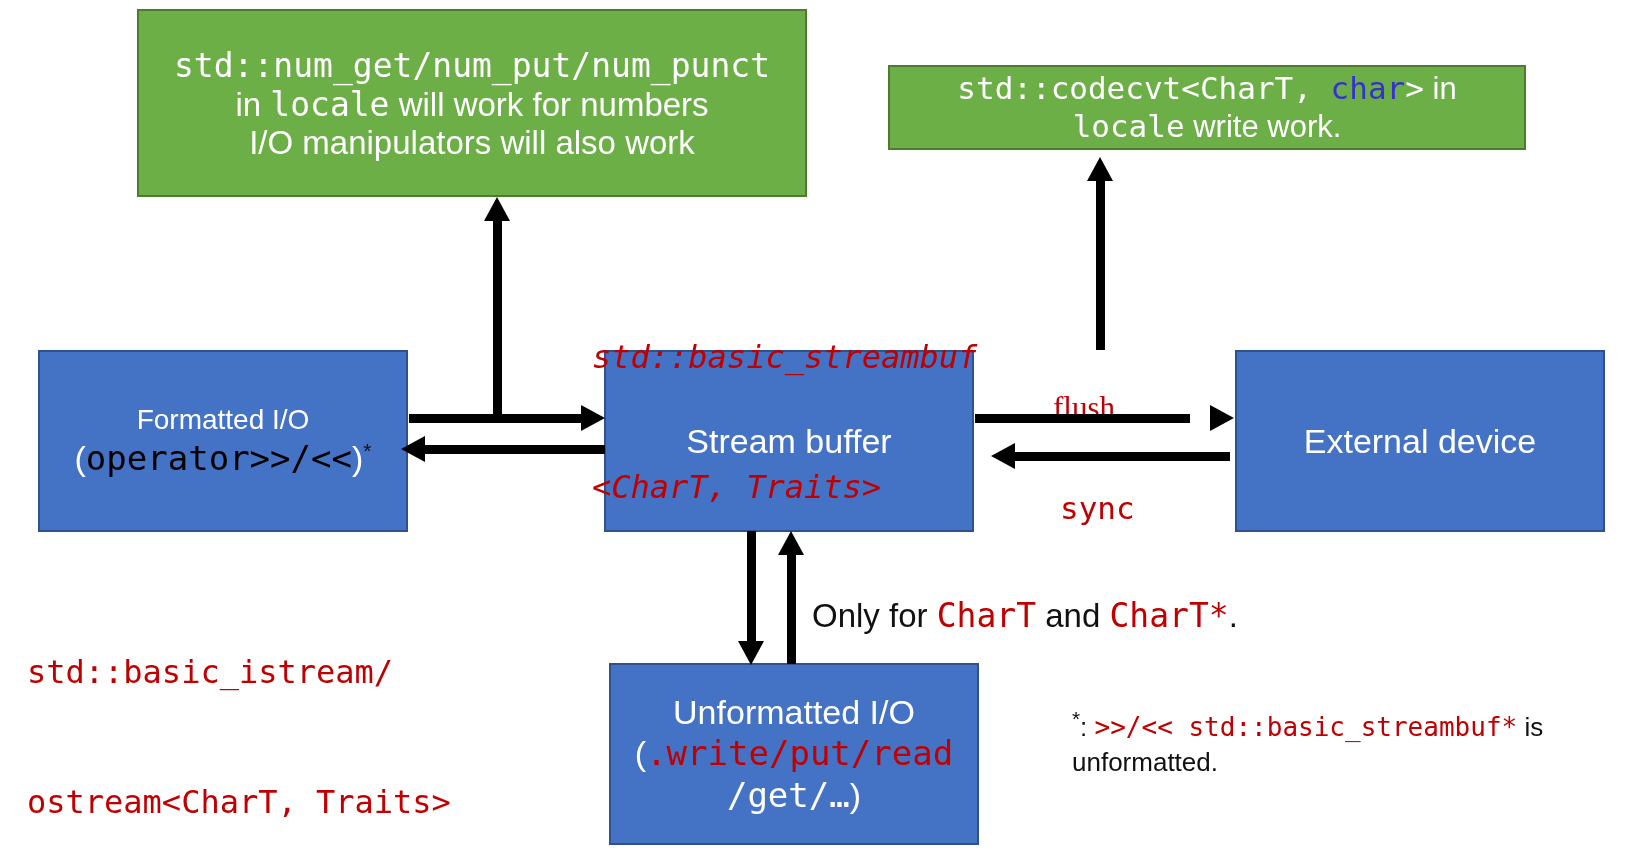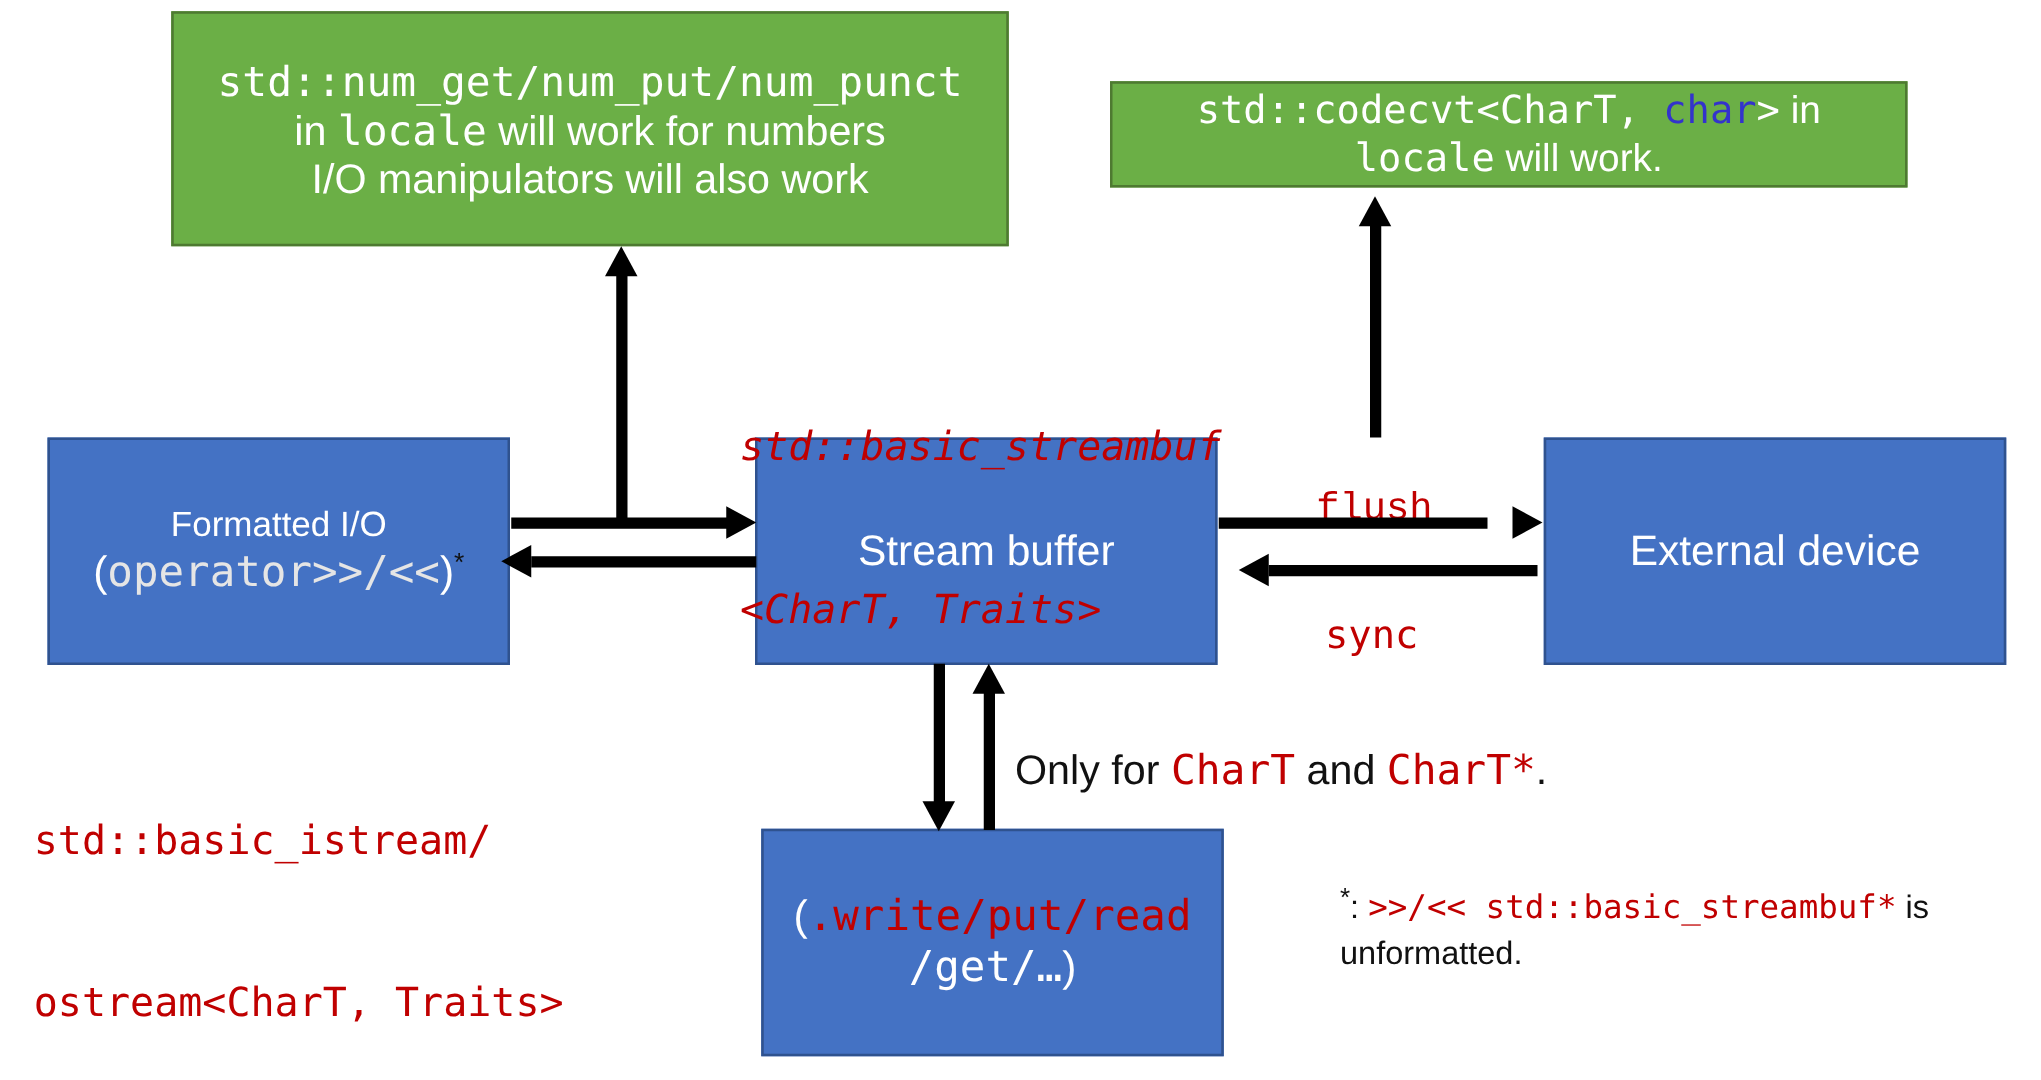--- a/index.html
+++ b/index.html
@@ -67,21 +67,21 @@
 
   .sup{font-size:0.62em;vertical-align:super;color:#111;}
 
   
   .label{position:absolute;white-space:pre;}
   #lbl-streambuf{left:592px;top:250px;font-size:32px;line-height:1.35;color:#C00000;
                  font-family:"DejaVu Sans Mono","Liberation Mono",monospace;font-style:italic;}
   #lbl-istream{left:27px;top:565px;font-size:32px;line-height:1.35;color:#C00000;
                font-family:"DejaVu Sans Mono","Liberation Mono",monospace;}
   #lbl-flush{left:1053px;top:390px;font-size:31px;color:#C00000;
-             font-family:Liberation Mono, monospace;}
+             font-family:Liberation Serif, serif;}
   #lbl-sync{left:1060px;top:490px;font-size:31px;color:#C00000;
             font-family:"DejaVu Sans Mono","Liberation Mono",monospace;}
   #lbl-onlyfor{left:812px;top:585px;font-size:33px;color:#111;margin-top:11px;}
   #lbl-footnote{left:1072px;top:705px;font-size:26px;line-height:1.35;color:#111;width:520px;white-space:normal;}
 
   
   .ashaft{position:absolute;background:#000;}
   .ahead{position:absolute;width:0;height:0;}
   .ahead.right{border-top:13px solid transparent;border-bottom:13px solid transparent;border-left:24px solid #000;}
   .ahead.left{border-top:13px solid transparent;border-bottom:13px solid transparent;border-right:24px solid #000;}
@@ -101,40 +101,41 @@
       <span class="wht">in </span><span class="mono">locale</span><span class="wht"> will work for numbers</span>
     </div>
     <div class="gline l3">I/O manipulators will also work</div>
   </div>
 
   <div class="greenbox" id="green-codecvt">
     <div class="l1">
       <span class="mono">std::codecvt&lt;CharT, </span><span class="bluemono">char</span><span class="mono">&gt;</span><span class="wht"> in</span>
     </div>
     <div class="l2">
-      <span class="mono">locale</span><span class="wht"> will work.</span>
+      <span class="mono">locale</span><span class="wht"> write work.</span>
     </div>
   </div>
 
   <div class="bluebox" id="box-formatted">
     <div class="l1">Formatted I/O</div>
     <div class="l2">
-      <span class="wht">(</span><span class="mono" style="color:#e5e5e5">operator&gt;&gt;/&lt;&lt;</span><span class="wht">)</span><span class="sup">*</span>
+      <span class="wht">(</span><span class="mono" style="color:#000000">operator&gt;&gt;/&lt;&lt;</span><span class="wht">)</span><span class="sup">*</span>
     </div>
   </div>
 
   <div class="bluebox" id="box-stream">
     <div class="l1">Stream buffer</div>
   </div>
 
   <div class="bluebox" id="box-external">
     <div class="l1">External device</div>
   </div>
 
   <div class="bluebox" id="box-unformatted">
+    <div class="l1">Unformatted I/O</div>
     <div class="l2">
       <span class="wht">(</span><span class="mono" style="color:#C00000">.write/put/read</span>
     </div>
     <div class="l3">
       <span class="mono" style="color:#ffffff">/get/…</span><span class="wht">)</span>
     </div>
   </div>
 
   <div class="label" id="lbl-streambuf">
     <div>std::basic_streambuf</div>

